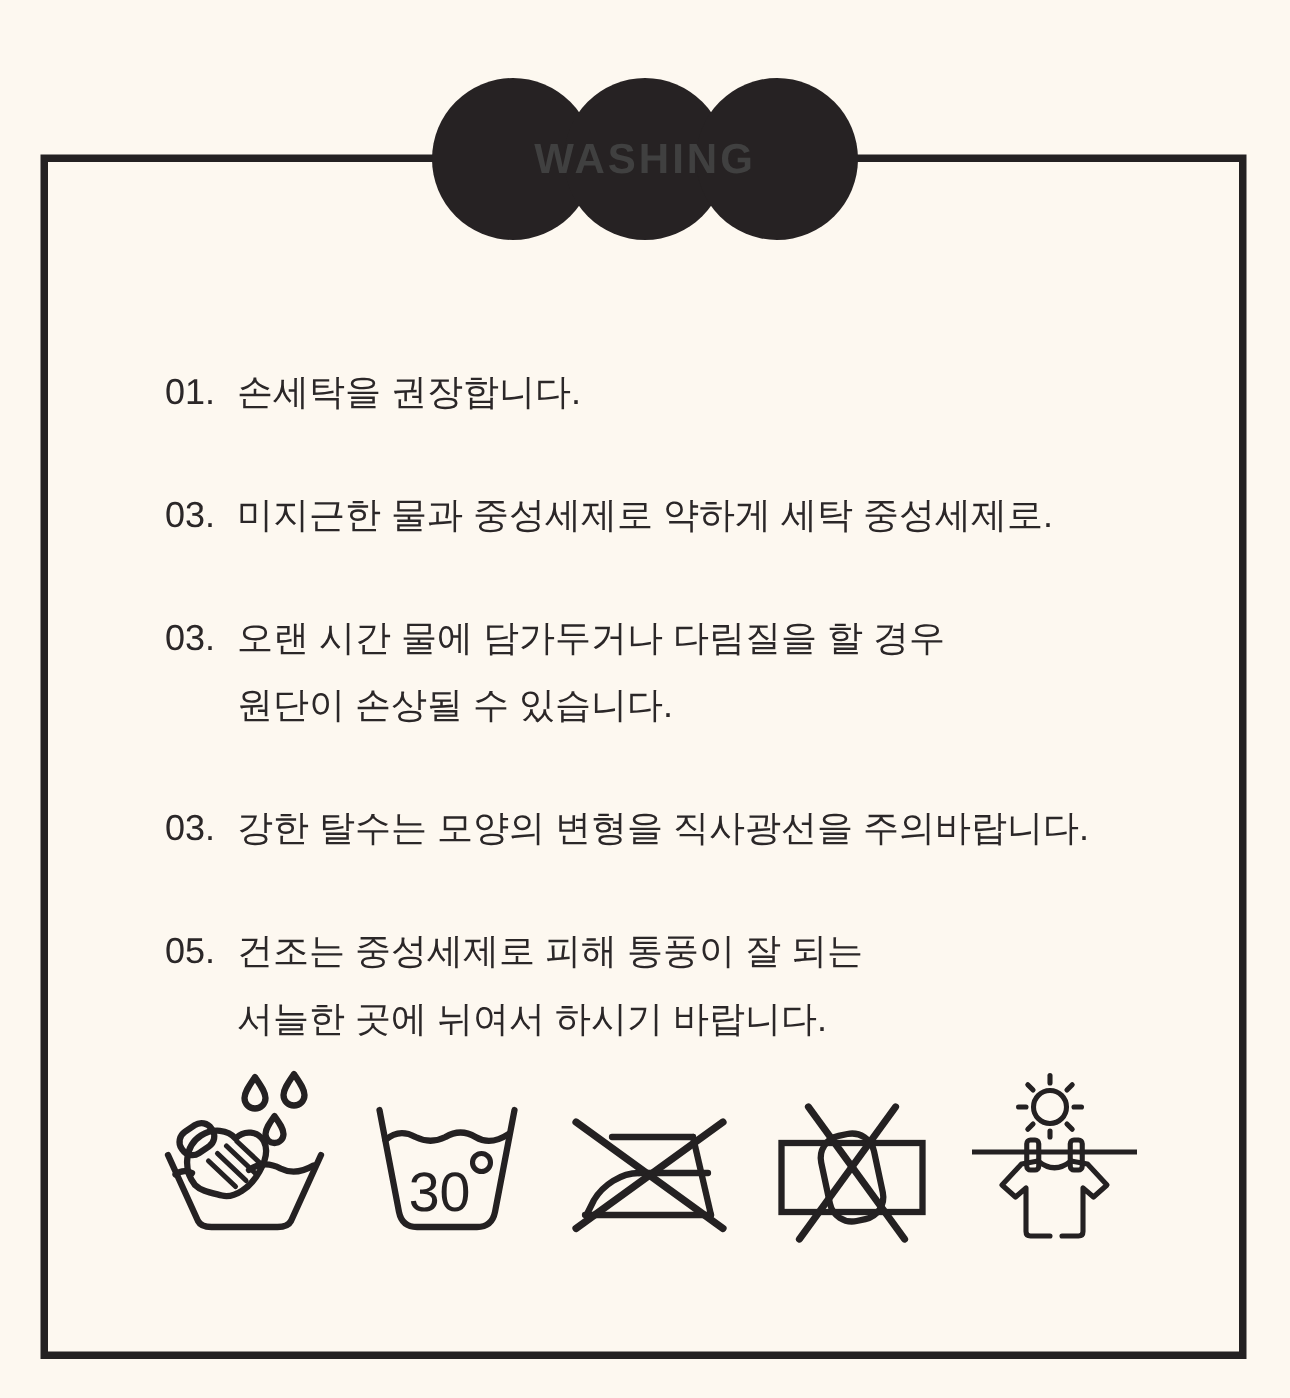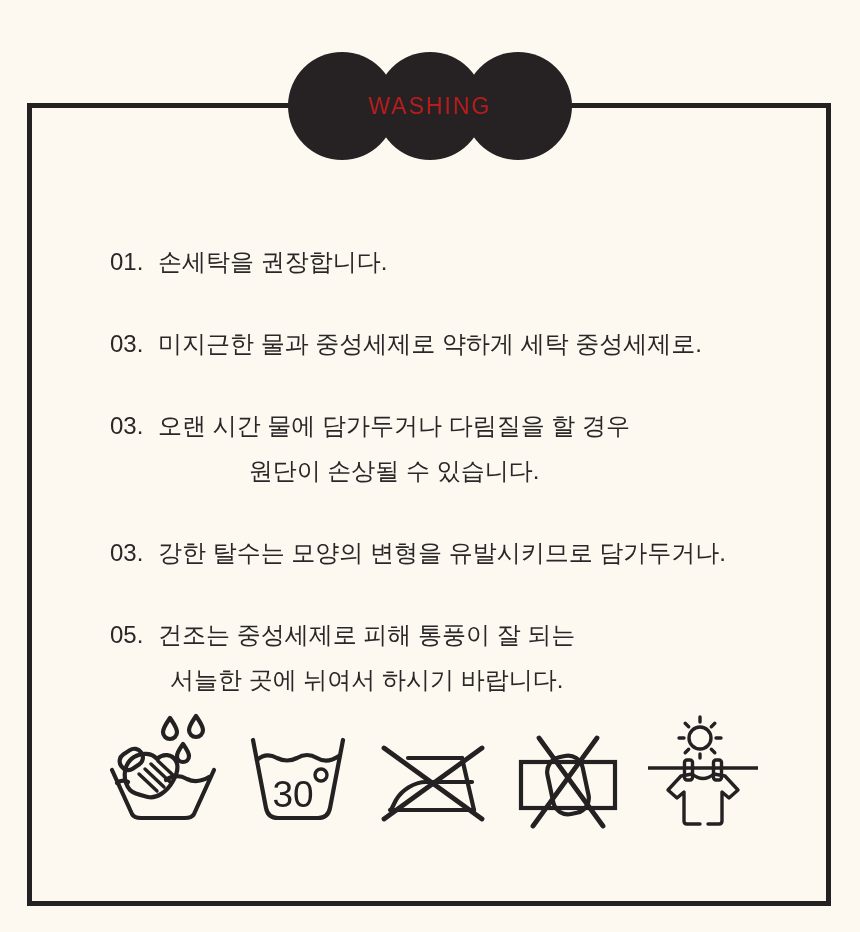--- a/index.html
+++ b/index.html
@@ -26,35 +26,35 @@
   .circle{
     position:absolute;top:0;width:108px;height:108px;border-radius:50%;
     background:#262223;
   }
   .c1{left:0;}
   .c2{left:88px;}
   .c3{left:176px;}
   .badge-title{
     position:absolute;inset:0;
     display:flex;align-items:center;justify-content:center;
-    color:#b91c1c;font-size:23px;letter-spacing:2px;font-weight:400;
+    color:#404040;font-size:28px;letter-spacing:2px;font-weight:700;
   }
   
   .list{
     position:absolute;left:78px;top:131px;right:40px;
     list-style:none;margin:0;padding:0;
   }
   .item{
     display:flex;align-items:flex-start;
     font-size:24px;line-height:45px;
     margin-bottom:37px;
     color:#2B2728;
   }
   .num{flex:0 0 48px;}
-  .lines span{display:block;text-align:center;}
+  .lines span{display:block;}
   
   .icons{
     position:absolute;left:76px;top:598px;width:650px;
     display:flex;justify-content:space-between;align-items:flex-end;
   }
   .icon-box{width:110px;height:126px;text-decoration:underline;}
   .icon-box svg{display:block;}
   .stroke{fill:none;stroke:#242122;stroke-width:4.2;stroke-linecap:round;stroke-linejoin:round;}
   .stroke-thin{fill:none;stroke:#242122;stroke-width:3.4;stroke-linecap:round;stroke-linejoin:round;}
   .stroke-x{fill:none;stroke:#242122;stroke-width:4.8;stroke-linecap:round;}
@@ -87,21 +87,21 @@
       <li class="item">
         <span class="num">03.</span>
         <span class="lines">
           <span>오랜 시간 물에 담가두거나 다림질을 할 경우</span>
           <span>원단이 손상될 수 있습니다.</span>
         </span>
       </li>
       <li class="item">
         <span class="num">03.</span>
         <span class="lines">
-          <span>강한 탈수는 모양의 변형을 유발시키므로 담가두거나.</span>
+          <span>강한 탈수는 모양의 변형을 직사광선을 주의바랍니다.</span>
         </span>
       </li>
       <li class="item">
         <span class="num">05.</span>
         <span class="lines">
           <span>건조는 중성세제로 피해 통풍이 잘 되는</span>
           <span>서늘한 곳에 뉘여서 하시기 바랍니다.</span>
         </span>
       </li>
     </ol>

